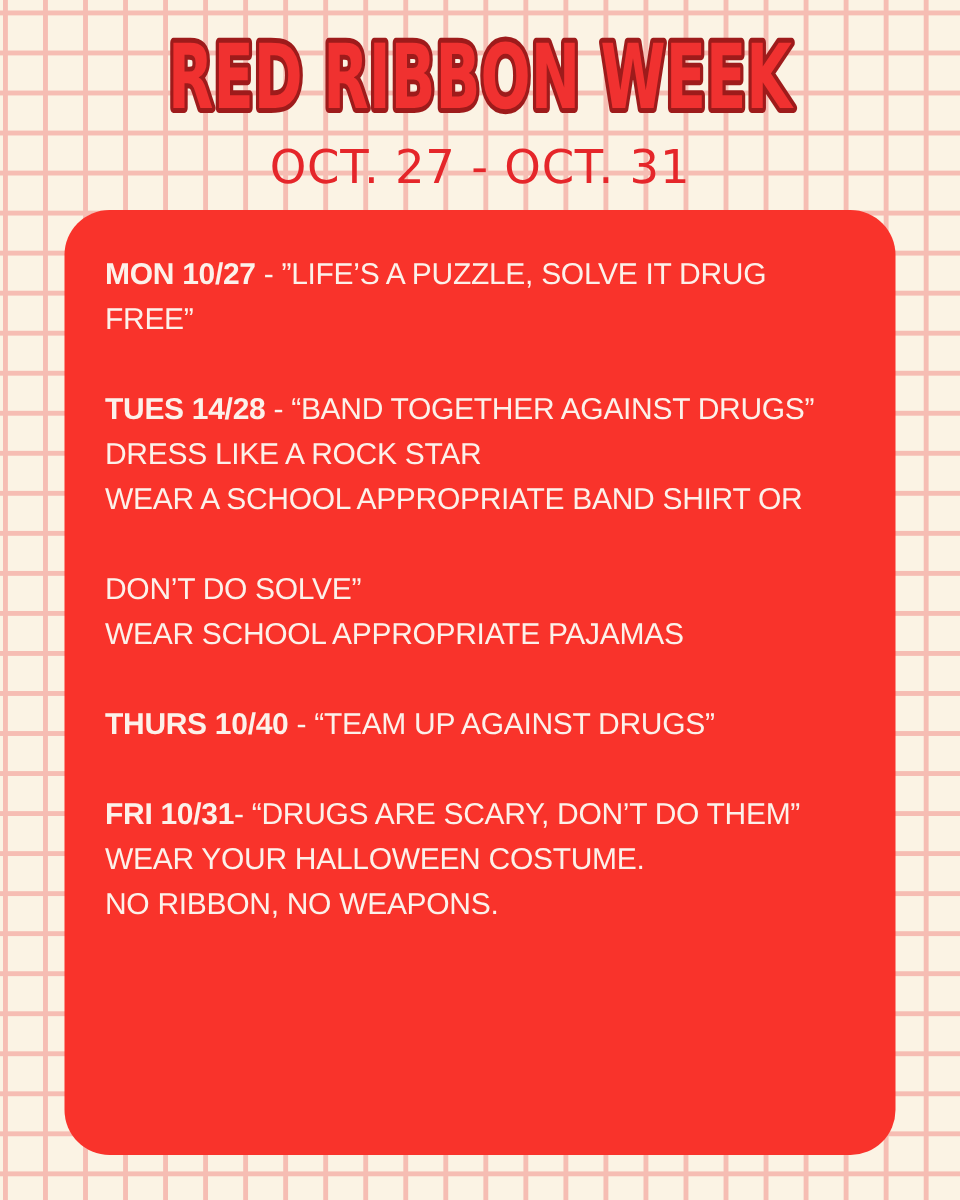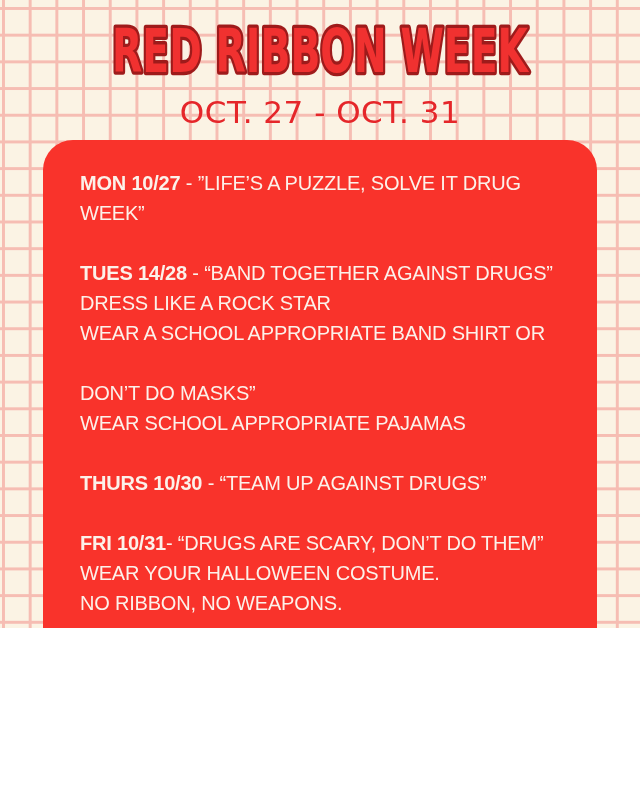--- a/index.html
+++ b/index.html
@@ -2,21 +2,21 @@
 <html style="--page-bg: #FBF3E4; --grid-line: #F6BDB3; --card-bg: #F9332B; --card-text: #FCF1EA; --title-fill: #F03130; --title-outline: #9E1B1B; --date-text: #E5262A;"><head>
 <meta charset="utf-8">
 <style>
   html, body {
     margin: 0;
     padding: 0;
   }
   .page {
     position: relative;
     width: 640px;
-    height: 628px;
+    height: 800px;
     overflow: hidden;
     background-color: var(--page-bg, #FBF3E4);
     background-image:
       linear-gradient(to right, var(--grid-line, #F6BDB3) 0 3px, transparent 3px),
       linear-gradient(to bottom, var(--grid-line, #F6BDB3) 0 3px, transparent 3px);
     background-size: 26.7px 26.7px;
     background-position: 2px 7px;
     font-family: "Liberation Sans", sans-serif;
   }
   .header {
@@ -48,21 +48,21 @@
     letter-spacing: 0.5px;
     color: var(--date-text, #E5262A);
   }
   .card {
     position: absolute;
     left: 43px;
     top: 140px;
     width: 554px;
     height: 630px;
     box-sizing: border-box;
-    padding: 28px 22px 0 37px;
+    padding: 28px 22px 0 27px;
     border-radius: 30px;
     background: var(--card-bg, #F9332B);
     color: var(--card-text, #FCF1EA);
     font-size: 20px;
     line-height: 30px;
     letter-spacing: -0.2px;
   }
   .schedule-block {
     margin-bottom: 30px;
   }
@@ -81,33 +81,33 @@
   <div class="header">
     <svg class="title-svg" width="640" height="80" viewBox="0 0 640 80">
       <text x="320" y="41.3" transform="scale(1,1.3)" text-anchor="middle" font-size="46" textLength="416" lengthAdjust="spacingAndGlyphs">RED RIBBON WEEK</text>
     </svg>
     <div class="date-range">OCT. 27 - OCT. 31</div>
   </div>
 
   <section class="card" id="schedule-card">
       <div class="schedule-block">
         <div class="schedule-line"><b>MON 10/27</b> - ”LIFE’S A PUZZLE, SOLVE IT DRUG</div>
-        <div class="schedule-line">WEEK”</div>
+        <div class="schedule-line">FREE”</div>
       </div>
       <div class="schedule-block">
         <div class="schedule-line"><b>TUES 14/28</b> - “BAND TOGETHER AGAINST DRUGS”</div>
         <div class="schedule-line">DRESS LIKE A ROCK STAR</div>
         <div class="schedule-line">WEAR A SCHOOL APPROPRIATE BAND SHIRT OR</div>
       </div>
       <div class="schedule-block">
-        <div class="schedule-line">DON’T DO MASKS”</div>
+        <div class="schedule-line">DON’T DO SOLVE”</div>
         <div class="schedule-line">WEAR SCHOOL APPROPRIATE PAJAMAS</div>
       </div>
       <div class="schedule-block">
-        <div class="schedule-line"><b>THURS 10/30</b> - “TEAM UP AGAINST DRUGS”</div>
+        <div class="schedule-line"><b>THURS 10/40</b> - “TEAM UP AGAINST DRUGS”</div>
       </div>
       <div class="schedule-block">
         <div class="schedule-line"><b>FRI 10/31</b>- “DRUGS ARE SCARY, DON’T DO THEM”</div>
         <div class="schedule-line">WEAR YOUR HALLOWEEN COSTUME.</div>
         <div class="schedule-line">NO RIBBON, NO WEAPONS.</div>
       </div>
     </section>
 
 </div>
 

